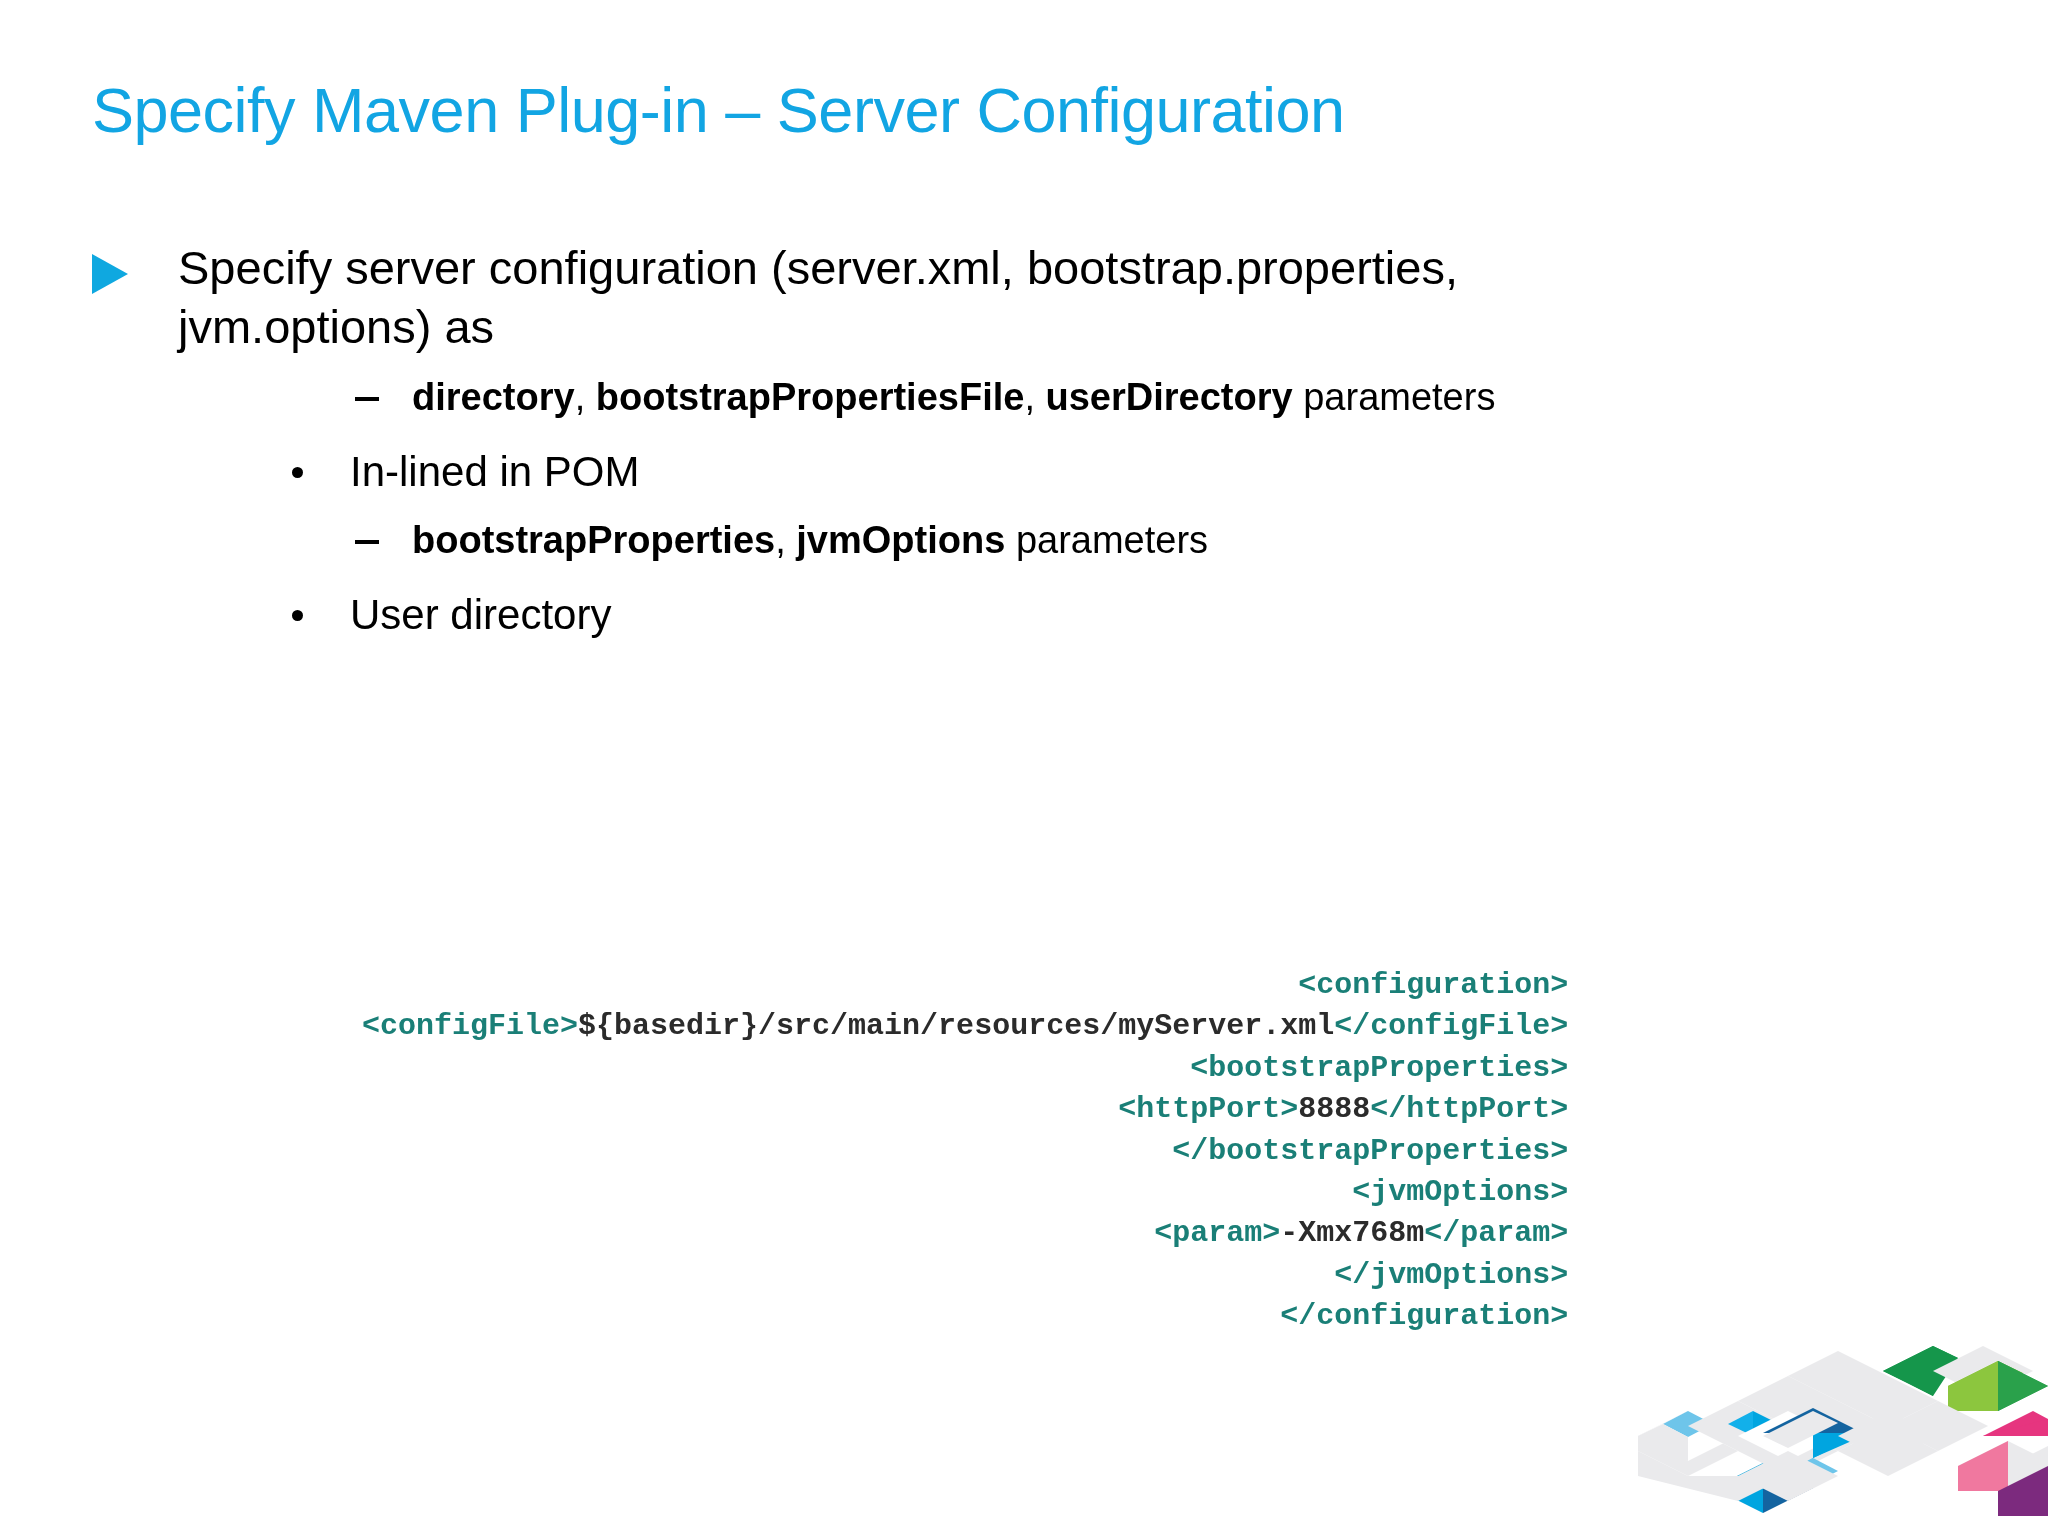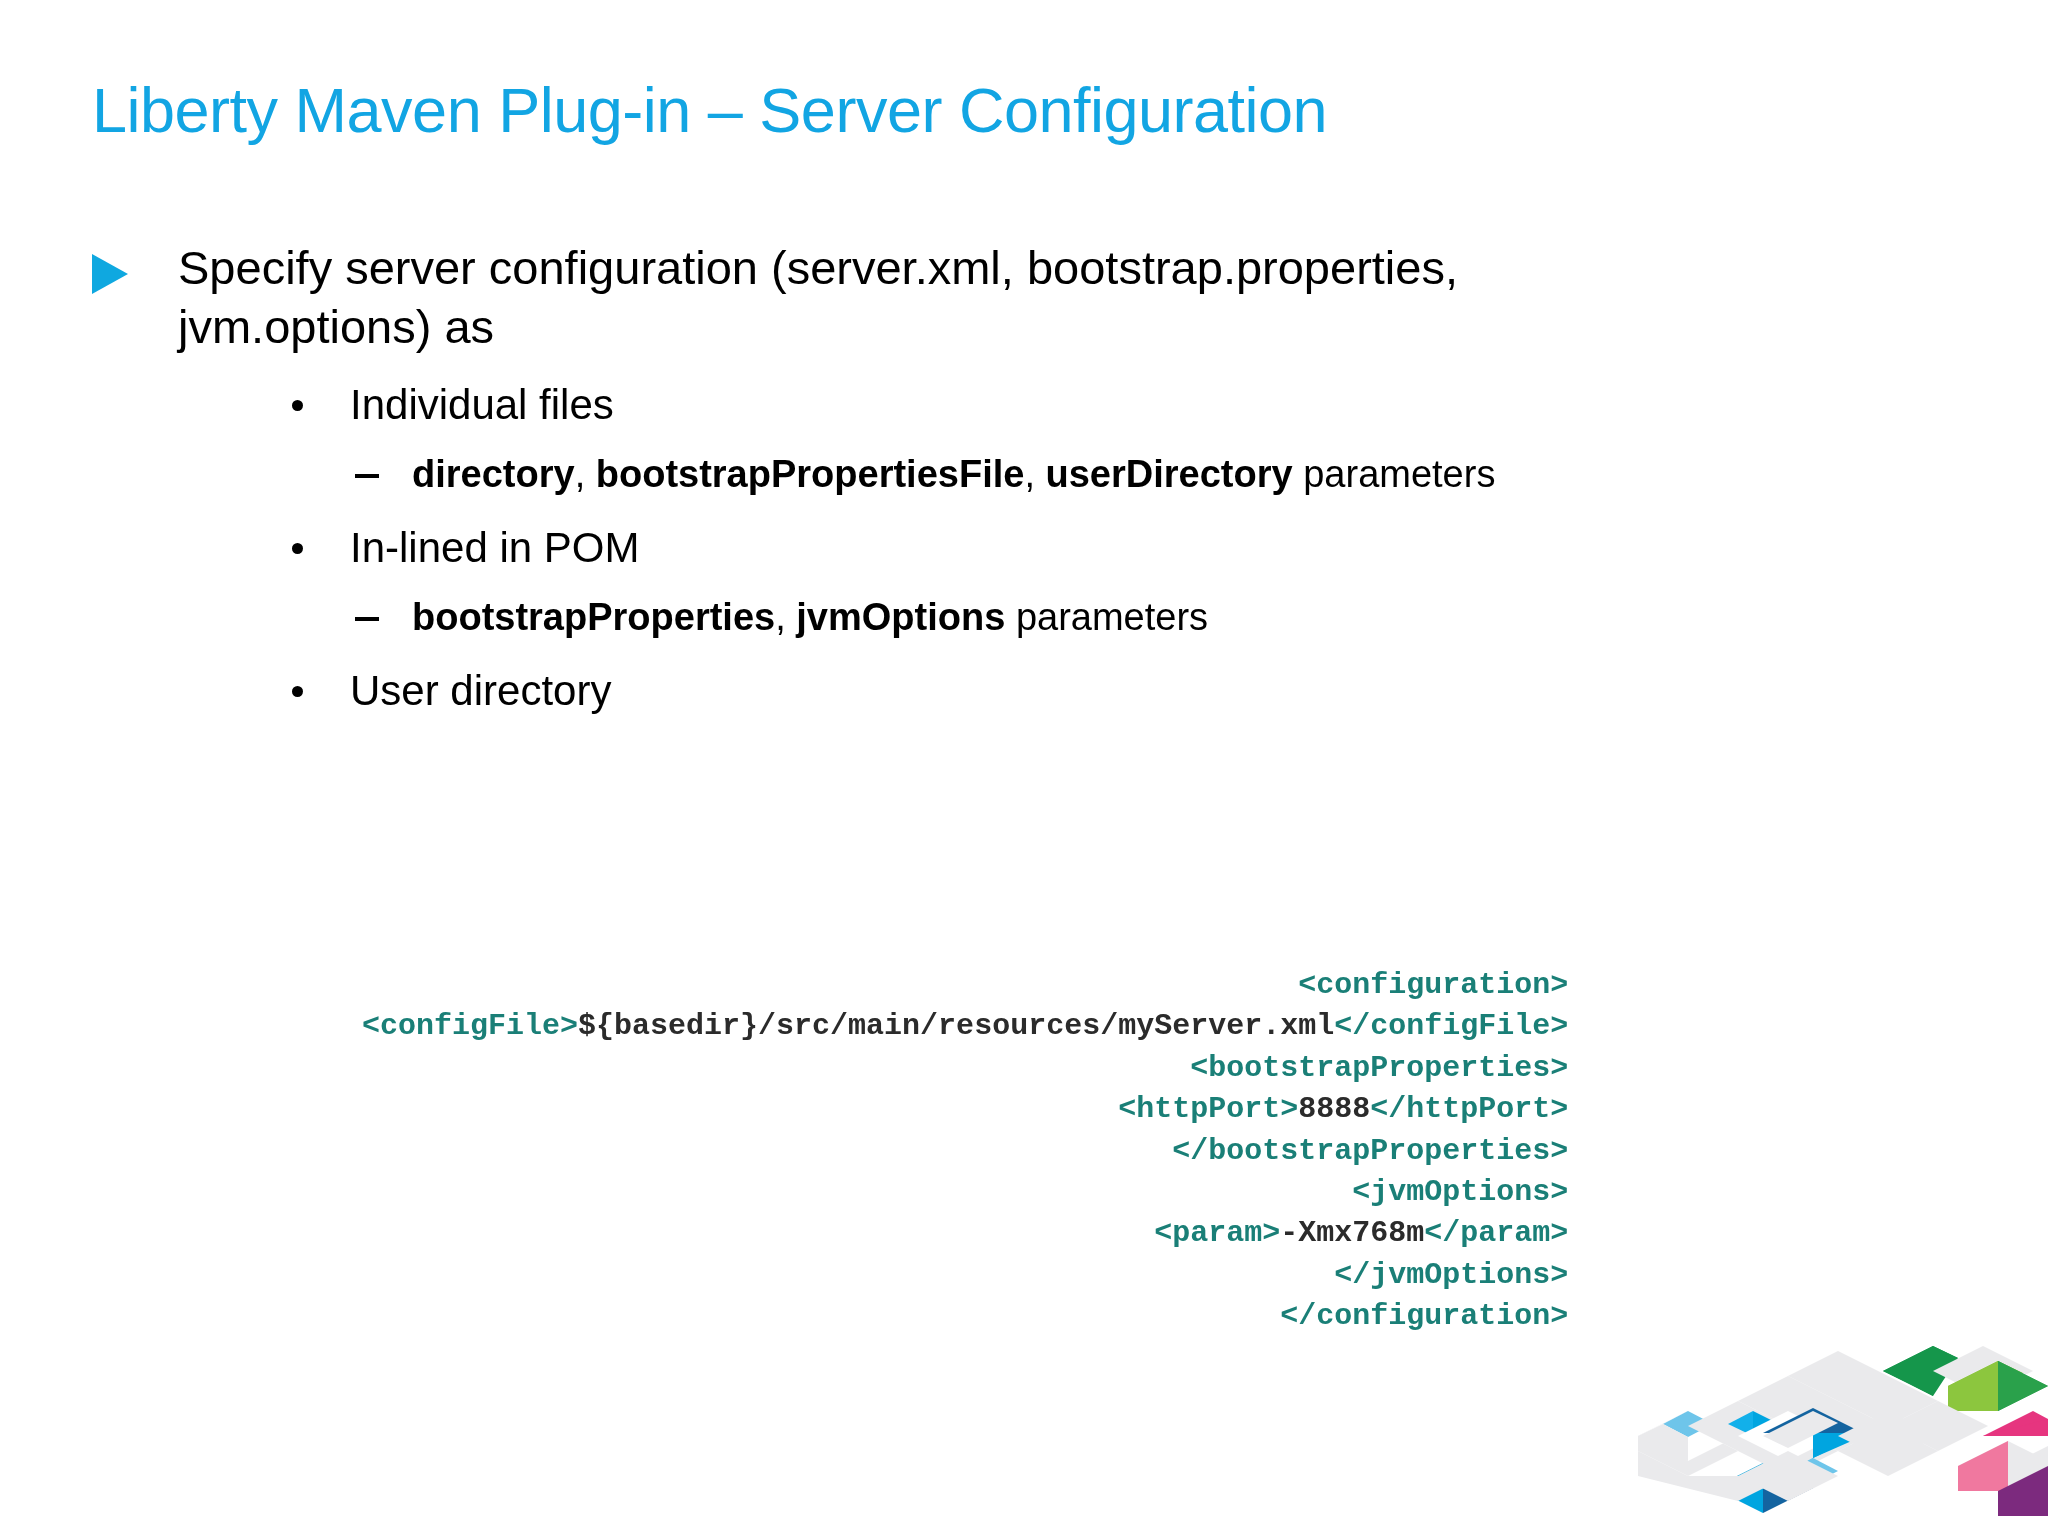--- a/index.html
+++ b/index.html
@@ -130,33 +130,29 @@
     width: 420px;
     height: 260px;
     pointer-events: none;
   }
 </style>
 </head>
 <body>
 
 <div class="slide">
 
-  <div class="slide-title">Liberty Maven Plug-in – Server Configuration</div>
+  <div class="slide-title">Specify Maven Plug-in – Server Configuration</div>
 
   <div class="body-area">
 
     <div class="lvl1">
       <span class="tri-bullet"></span>
       <span>Specify server configuration (server.xml, bootstrap.properties, jvm.options) as</span>
     </div>
 
-    <div class="lvl2">
-      <span class="dot-bullet"></span>
-      <span>Individual files</span>
-    </div>
 
     <div class="lvl3">
       <span class="dash-bullet"></span>
       <span class="b">directory</span><span>,&nbsp;</span><span class="b">bootstrapPropertiesFile</span><span>,&nbsp;</span><span class="b">userDirectory</span><span>&nbsp;</span><span>parameters</span>
     </div>
 
     <div class="lvl2">
       <span class="dot-bullet"></span>
       <span>In-lined in POM</span>
     </div>

